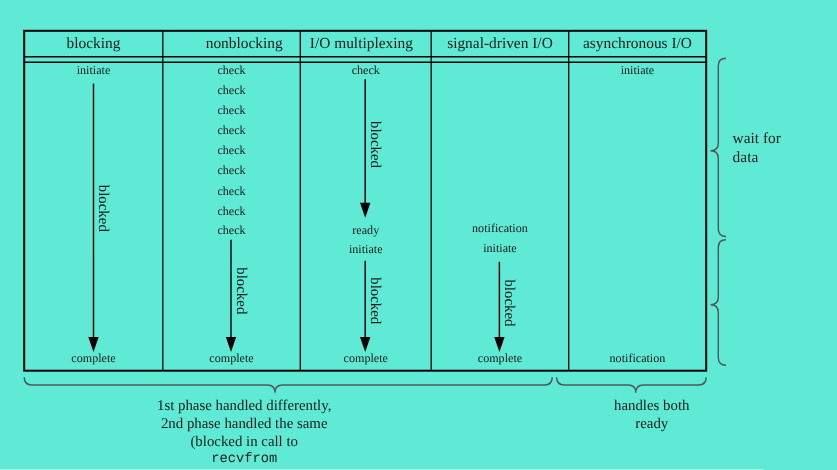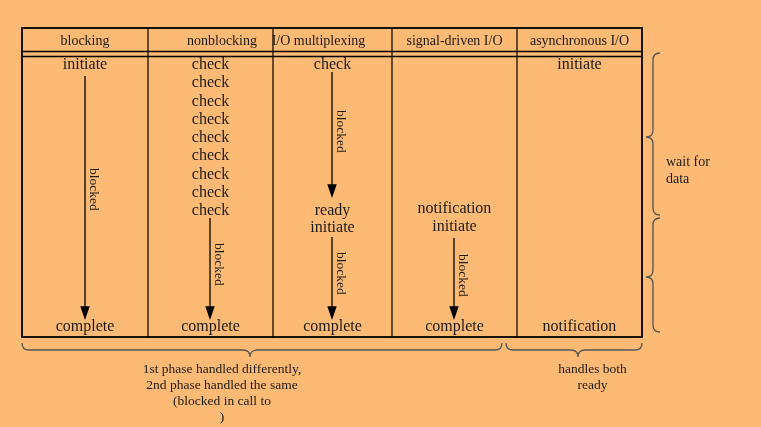--- a/index.html
+++ b/index.html
@@ -1,22 +1,22 @@
 <!DOCTYPE html>
 <html><head>
 <meta charset="utf-8">
 <style>
   html,body{margin:0;padding:0;background:#ffffff;}
   #stage{
-    position:relative;width:761px;height:427px;background:#fdba74;
+    position:relative;width:761px;height:427px;background:#5eead4;
     font-family:"Liberation Serif",serif;color:#1a1a1a;overflow:hidden;
   }
   #linework{position:absolute;left:0;top:0;}
   .cell{
-    position:absolute;text-align:center;font-size:16px;line-height:16px;
+    position:absolute;text-align:center;font-size:11px;line-height:16px;
     white-space:nowrap;
   }
   .hdr{font-size:14px;}
   .checks span{display:block;height:18.3px;line-height:18.3px;}
   .rot{
     position:absolute;font-size:13.5px;white-space:nowrap;
     transform-origin:0 0;transform:rotate(90deg);line-height:14px;
   }
   .sideLabel{
     position:absolute;left:666px;font-size:14px;line-height:17px;text-align:left;
@@ -72,21 +72,21 @@
     </g>
 
     <g stroke="#555" stroke-width="1.3" fill="none">
       <path d="M22,343 Q22,350 29,350 L243,350 Q250,350 250,357 Q250,350 257,350 L495,350 Q502,350 502,343"></path>
       <path d="M506,343 Q506,350 513,350 L571,350 Q578,350 578,357 Q578,350 585,350 L635,350 Q642,350 642,343"></path>
     </g>
   </svg>
 
   <div class="cell hdr" style="left:22px;top:33px;width:126px;">blocking</div>
   <div class="cell hdr" style="left:148px;top:33px;width:148px;">nonblocking</div>
-  <div class="cell hdr" style="left:265px;top:33px;width:107px;">I/O multiplexing</div>
+  <div class="cell hdr" style="left:275px;top:33px;width:107px;">I/O multiplexing</div>
   <div class="cell hdr" style="left:392px;top:33px;width:125px;text-align:center;">signal-driven I/O</div>
   <div class="cell hdr" style="left:517px;top:33px;width:125px;">asynchronous I/O</div>
 
   <div class="cell" style="left:22px;top:56px;width:126px;">initiate</div>
   <span class="rot" style="left:101px;top:168px;">blocked</span>
   <div class="cell" style="left:22px;top:318px;width:126px;">complete</div>
 
   <div class="cell checks" style="left:148px;top:55px;width:125px;">
     <span>check</span>
     <span>check</span>
@@ -109,30 +109,31 @@
   <div class="cell" style="left:273px;top:318px;width:119px;">complete</div>
 
   <div class="cell" style="left:392px;top:200px;width:125px;">notification</div>
   <div class="cell" style="left:392px;top:218px;width:125px;">initiate</div>
   <span class="rot" style="left:470px;top:254px;">blocked</span>
   <div class="cell" style="left:392px;top:318px;width:125px;">complete</div>
 
   <div class="cell" style="left:517px;top:56px;width:125px;">initiate</div>
   <div class="cell" style="left:517px;top:318px;width:125px;">notification</div>
 
-  <div class="sideLabel" style="top:118px;margin-top:35px;">
+  <div class="sideLabel" style="top:118px;">
     <span>wait for</span>
     <span>data</span>
   </div>
 
   <div class="braceText" style="left:22px;top:361px;width:400px;">
     <span>1st phase handled differently,</span>
     <span>2nd phase handled the same</span>
     <span>
         <span>(blocked in call to </span>
+        <span class="mono">recvfrom</span>
         <span>)</span>
       </span>
   </div>
   <div class="braceText" style="left:530px;top:361px;width:125px;">
     <span>handles both</span>
     <span>ready</span>
   </div>
 
 </div>
 

